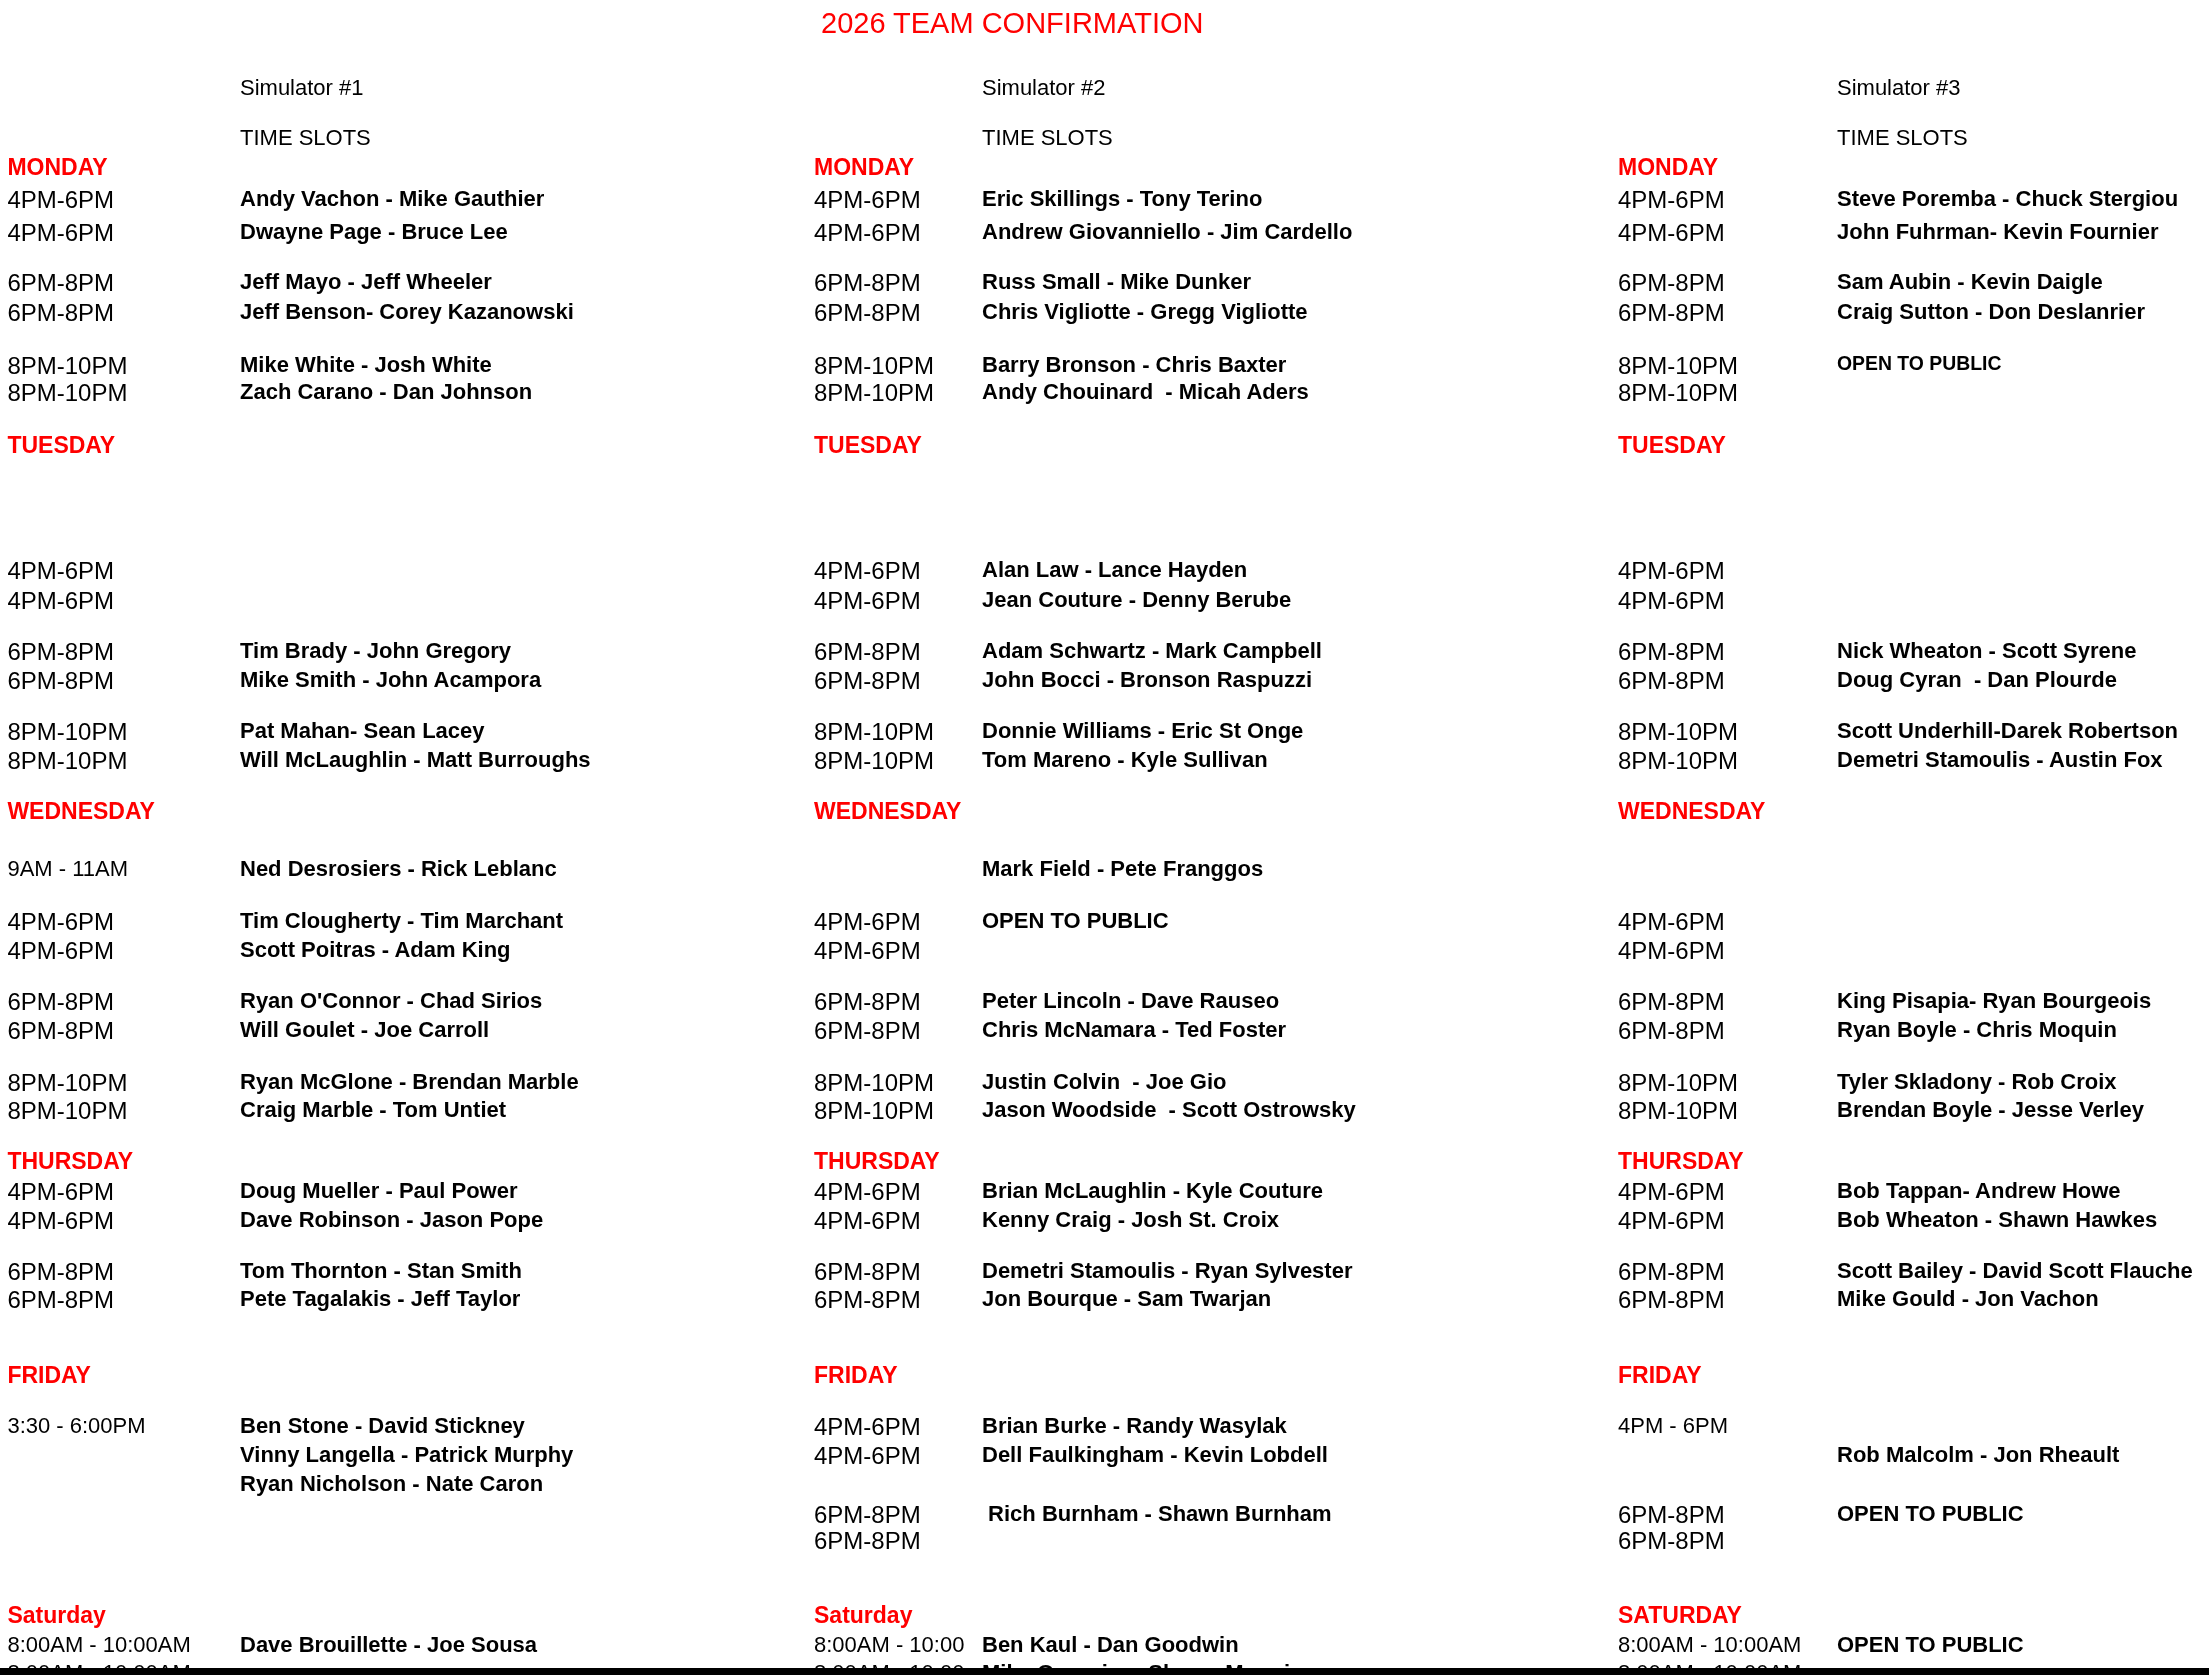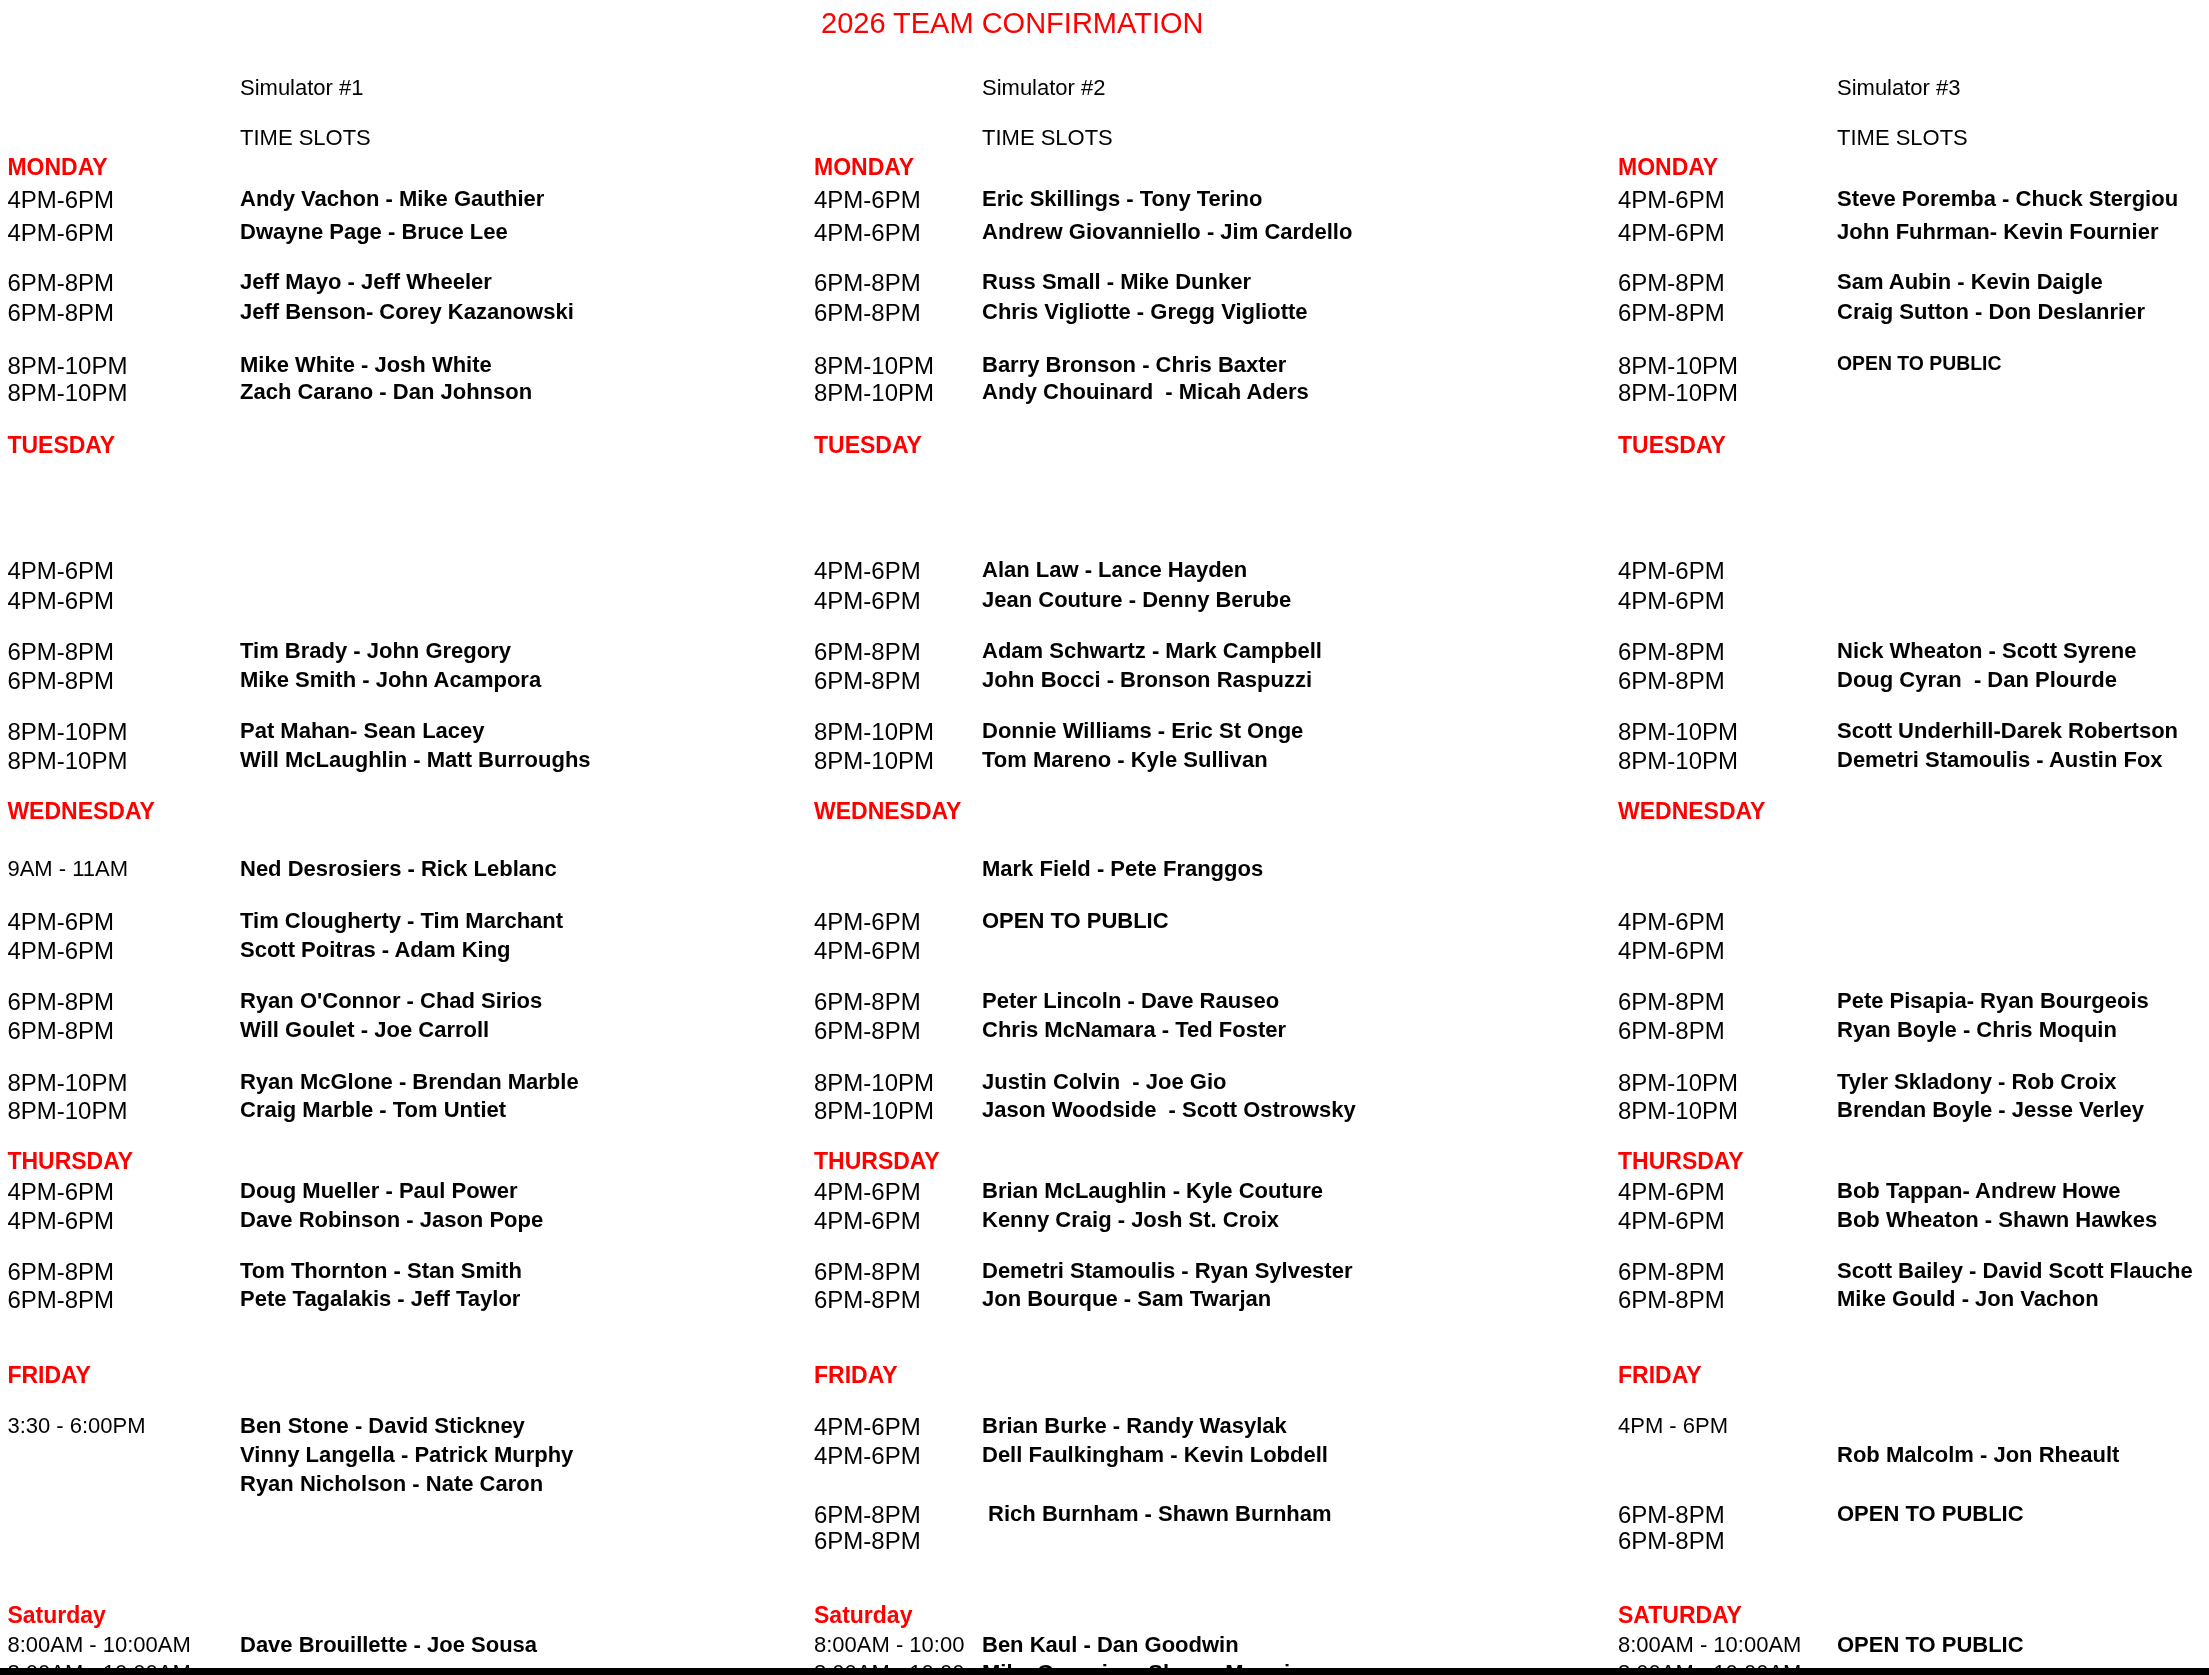--- a/index.html
+++ b/index.html
@@ -181,21 +181,21 @@
     <div class="cell time" style="left: 1618px; top: 668px;">6PM-8PM</div>
     <div class="cell name" style="left: 1837px; top: 668px;">Doug Cyran  - Dan Plourde</div>
     <div class="cell time" style="left: 1618px; top: 719px;">8PM-10PM</div>
     <div class="cell name" style="left: 1837px; top: 719px;">Scott Underhill-Darek Robertson</div>
     <div class="cell time" style="left: 1618px; top: 748px;">8PM-10PM</div>
     <div class="cell name" style="left: 1837px; top: 748px;">Demetri Stamoulis - Austin Fox</div>
     <div class="cell day" style="left: 1618px; top: 799px; color: rgb(255, 0, 0);">WEDNESDAY</div>
     <div class="cell time" style="left: 1618px; top: 909px;">4PM-6PM</div>
     <div class="cell time" style="left: 1618px; top: 938px;">4PM-6PM</div>
     <div class="cell time" style="left: 1618px; top: 989px;">6PM-8PM</div>
-    <div class="cell name" style="left: 1837px; top: 989px;">Pete Pisapia- Ryan Bourgeois</div>
+    <div class="cell name" style="left: 1837px; top: 989px;">King Pisapia- Ryan Bourgeois</div>
     <div class="cell time" style="left: 1618px; top: 1018px;">6PM-8PM</div>
     <div class="cell name" style="left: 1837px; top: 1018px;">Ryan Boyle - Chris Moquin</div>
     <div class="cell time" style="left: 1618px; top: 1070px;">8PM-10PM</div>
     <div class="cell name" style="left: 1837px; top: 1070px;">Tyler Skladony - Rob Croix</div>
     <div class="cell time" style="left: 1618px; top: 1098px;">8PM-10PM</div>
     <div class="cell name" style="left: 1837px; top: 1098px;">Brendan Boyle - Jesse Verley</div>
     <div class="cell day" style="left: 1618px; top: 1149px; color: rgb(255, 0, 0);">THURSDAY</div>
     <div class="cell time" style="left: 1618px; top: 1179px;">4PM-6PM</div>
     <div class="cell name" style="left: 1837px; top: 1179px;">Bob Tappan- Andrew Howe</div>
     <div class="cell time" style="left: 1618px; top: 1208px;">4PM-6PM</div>

